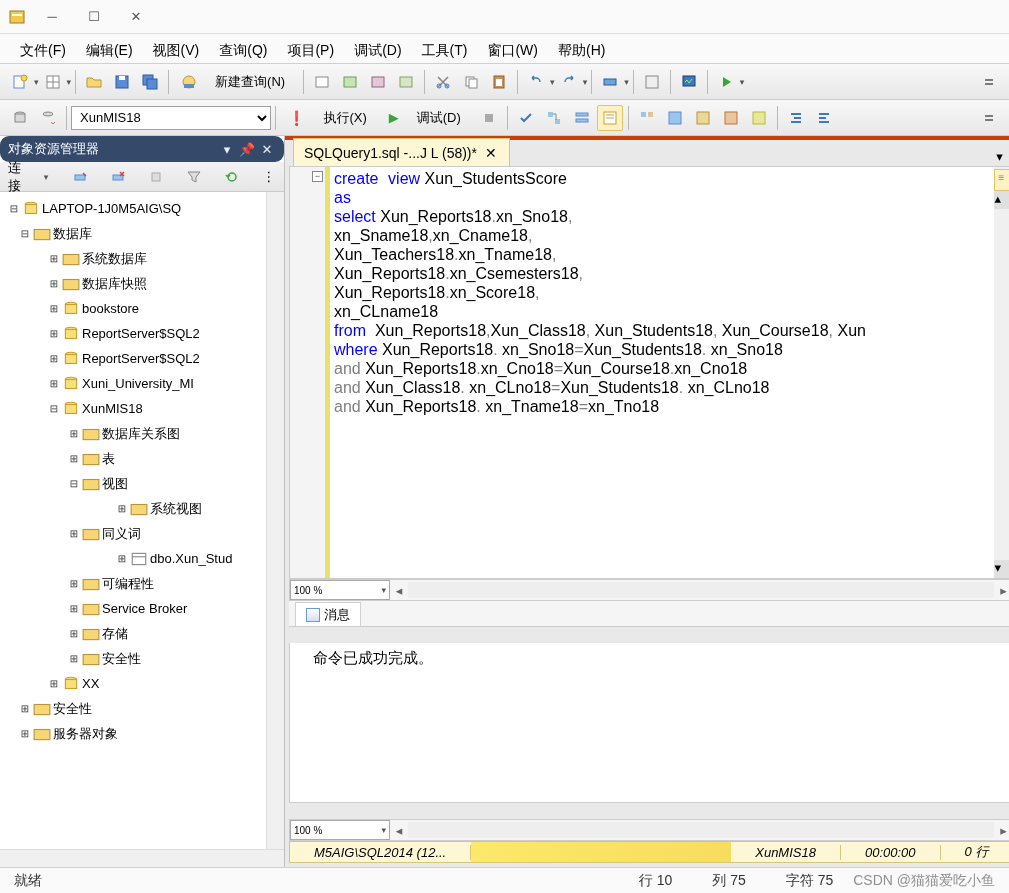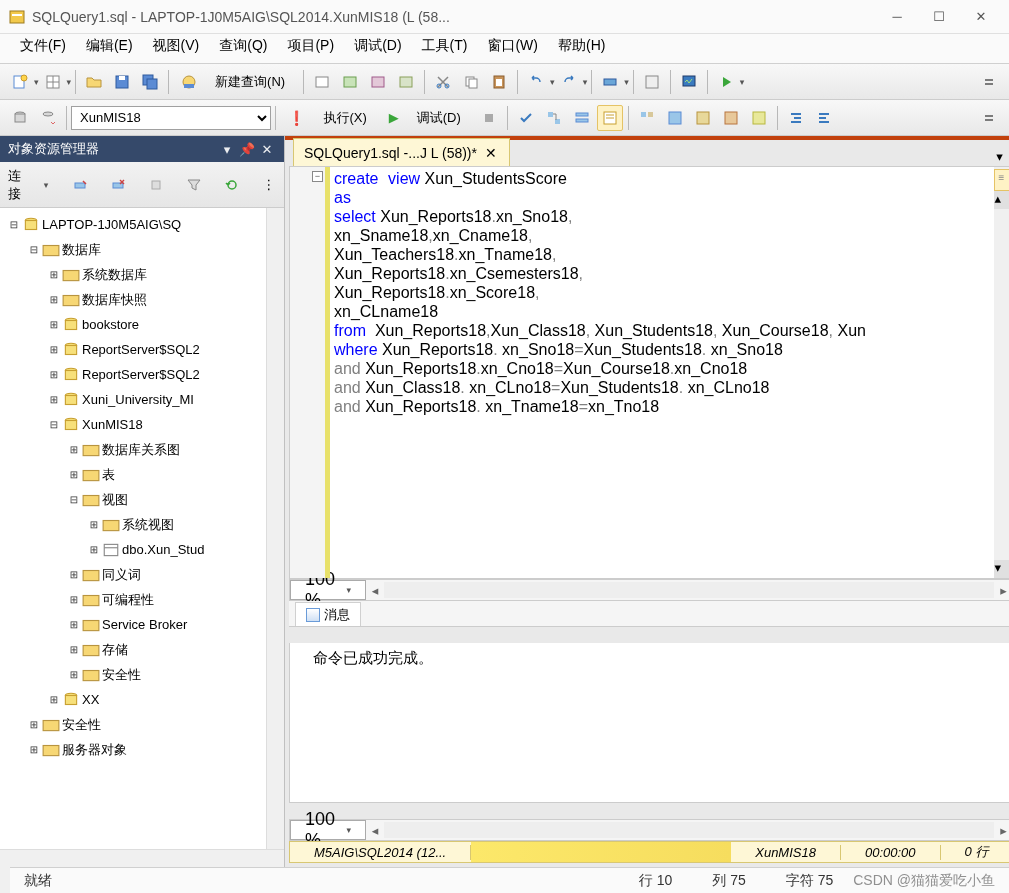--- a/index.html
+++ b/index.html
@@ -6,53 +6,53 @@
 body { width: 1009px; height: 893px; background: #f0f0f0; display: flex; flex-direction: column; overflow: hidden; font-size: 13px; }
 
 
 .titlebar { height: 34px; background: #fafafa; display: flex; align-items: center; padding: 0 8px; color: #555; border-bottom: 1px solid #e0e0e0; }
 .titlebar .ticon { width: 18px; height: 18px; margin-right: 6px; }
 .titlebar .title { flex: 1; font-size: 14px; white-space: nowrap; overflow: hidden; text-overflow: ellipsis; }
 .winbtns { display: flex; gap: 2px; }
 .winbtn { width: 40px; height: 28px; display: flex; align-items: center; justify-content: center; color: #555; cursor: pointer; }
 
 
-.menubar { height: 30px; background: #fafafa; display: flex; align-items: flex-start; padding: 0 10px; border-bottom: 1px solid #d0d0d0; }
+.menubar { height: 30px; background: #fafafa; display: flex; align-items: flex-end; padding: 0 10px; border-bottom: 1px solid #d0d0d0; }
 .menuitem { padding: 3px 10px; cursor: pointer; font-size: 14px; }
 
 
 .toolbar { height: 36px; background: linear-gradient(to bottom,#f8f8f8,#e8e8e8); display: flex; align-items: center; padding: 0 6px; border-bottom: 1px solid #ccc; overflow:hidden;}
 .tbtn { width: 26px; height: 26px; display: flex; align-items:center; justify-content:center; margin: 0 1px; border: 1px solid transparent; border-radius: 2px; cursor: pointer; }
 .tbtn svg { width:16px; height:16px; }
 .tsep { width:1px; height:24px; background:#b8b8b8; margin:0 4px; }
 .tlabel { padding: 0 6px; cursor:pointer;}
 .tbtn.wide { width:auto; padding:0 6px; gap:12px; }
 .dbselect { width:200px; height:24px; border:1px solid #a0a0a0; background:#fff; font-size:13px; padding:0 4px; }
 
 
 .main { flex:1; display:flex; background:#fafafa; overflow:hidden; }
 
 
 .objexp { width:285px; background:#fff; display:flex; flex-direction:column; border-right:1px solid #c0c0c0; }
-.panel-header { height:26px; background:#35496a; color:#fff; display:flex; align-items:center; padding:0 8px; font-size:13px; }
+.panel-header { height:26px; background:#35496a; color:#fff; display:flex; align-items:center; padding:0 8px; font-size:13px;border-radius:9px; }
 .panel-header .spacer { flex:1; }
 .panel-header .hb { width:18px; height:18px; display:flex; align-items:center;justify-content:center; cursor:pointer; margin-left:2px; opacity:0.9;}
-.panel-sub { height:46px; background:linear-gradient(to bottom,#f2f2f2,#e6e6e6); display:flex; align-items:center; padding:4px 6px; border-bottom:1px solid #ccc; gap:18px;}
+.panel-sub { height:30px; background:linear-gradient(to bottom,#f2f2f2,#e6e6e6); display:flex; align-items:center; padding:4px 6px; border-bottom:1px solid #ccc; gap:18px;}
 .treewrap { flex:1; display:flex; overflow:hidden; }
 .tree { flex:1; padding:4px 0; font-size:13px; overflow-x:hidden; overflow-y:auto; }
 .tree-vscroll { width:18px; background:#f0f0f0; border-left:1px solid #ddd; }
 .hscroll { height:18px; background:#f0f0f0; border-top:1px solid #ddd; }
 .tnode { display:flex; align-items:center; height:25px; white-space:nowrap; cursor:pointer; }
 .tnode .exp { width:16px; height:16px; display:inline-flex; align-items:center; justify-content:center; font-size:10px; color:#333; }
 .tnode .exp::before{content:"▢";}
 .tnode .exp.plus::before{content:"⊞";}
 .tnode .exp.minus::before{content:"⊟";}
 .tnode .ico { width:18px; height:16px; display:inline-flex; align-items:center; justify-content:center; }
 .tnode .lbl { padding: 0 2px;}
-.ind1{padding-left:6px;} .ind2{padding-left:26px;} .ind3{padding-left:46px;} .ind4{padding-left:66px;} .ind5{padding-left:86px;}
+.ind1{padding-left:6px;} .ind2{padding-left:17px;} .ind3{padding-left:46px;} .ind4{padding-left:66px;} .ind5{padding-left:114px;}
 
 
 .ico.folder svg rect{fill:#f7d774;stroke:#b8943f;}
 .ico.db svg ellipse{fill:#f7e07a;stroke:#c8a030;}
 
 
 .right { flex:1; display:flex; flex-direction:column; background:#e9e9e9; }
 .tabstrip { height:30px; display:flex; align-items:flex-end; padding:0 8px; background:#e9e9e9; border-top:4px solid #c2410c; }
 .tab { height:28px; background:#fef7d6; border:1px solid #d8c772; border-bottom:none; display:flex; align-items:center; padding:0 10px; font-size:14px; cursor:pointer; gap:6px; }
 .tab .close { width:16px;height:16px; display:flex;align-items:center;justify-content:center;border-radius:2px;}
@@ -63,52 +63,51 @@
 .editor-margin { width:40px; background:#f4f4f4; border-right:5px solid #e8e16a; position:relative; }
 .editor-margin .foldbox{position:absolute;left:22px;top:4px;width:11px;height:11px;border:1px solid #888;background:#fff;font-size:9px;line-height:9px;text-align:center;color:#555;}
 .editor { flex:1; padding:2px 4px; font-family:"NSimSun","SimSun","Consolas",monospace; font-size:16px; line-height:19px; white-space:pre; color:#000; overflow:hidden;}
 .k-blue{color:#0000ff;} .k-gray{color:#808080;}
 .editor-vscroll { width:18px; background:#f0f0f0; display:flex; flex-direction:column; }
 .editor-vscroll .arrow{height:18px;background:#e0e0e0;}
 .editor-vscroll .handle{height:22px;background:#e0e0e0;border:1px solid #ccc;margin-top:2px; position:relative;}
 .editor-vscroll .handle::before{content:"≡";position:absolute;left:3px;top:2px;color:#888;font-size:10px;}
 
 .zoomrow { height:22px; display:flex; align-items:center; background:#f5f5f5; border:1px solid #ccc; margin:0 4px; }
-.zoomrow .zsel { width:76px; height:20px; background:#fff; border:1px solid #aaa; font-size:18px; padding:0 14px; display:flex; align-items:center; justify-content:space-between;}
+.zoomrow .zsel { width:100px; height:20px; background:#fff; border:1px solid #aaa; font-size:10px; padding:0 3px; display:flex; align-items:center; justify-content:space-between;}
 .zoomrow .zsel::after{content:"▾";color:#555;font-size:9px;}
 .zoomrow .harrow{width:18px;text-align:center;color:#666;}
 .zoomrow .htrack{flex:1;background:#eee;height:16px;}
 
 .result-tabs { height:26px; background:#f5f5f5; display:flex; align-items:flex-end; padding:0 6px; margin:0 4px; border-bottom:1px solid #ccc;}
 .rtab { height:24px; padding:0 10px; display:flex; align-items:center; gap:4px; border:1px solid #d0d0d0; border-bottom:none; background:#fff; font-size:13px;}
 .rtab .ricon{width:14px;height:14px;border:1px solid #6a9bd8;background:linear-gradient(#fff,#cfe0f5);}
 
 .msgpane { flex:0 0 160px; background:#fff; border:1px solid #ccc; border-top:none; margin:16px 4px; padding:6px 23px; font-size:15px; }
 
 .querystatus { height:22px; background:#fef7d6; margin:0 4px 4px 4px; display:flex; align-items:center; font-size:13px; border:1px solid #d8c772;}
 .querystatus .cell{padding:0 24px; border-right:1px solid #d8c772; white-space:nowrap;font-style:italic;}
 .querystatus .blurred{flex:0 0 260px; background:linear-gradient(90deg,#fce86a,#f6dd5e); height:100%;}
 
 
-.statusbar { height:26px; background:#fafafa; border-top:1px solid #d0d0d0; display:flex; align-items:center; font-size:14px; padding:0 14px; color:#333;margin-left:10px; }
+.statusbar { height:26px; background:#fafafa; border-top:1px solid #d0d0d0; display:flex; align-items:center; font-size:14px; padding:0 14px; color:#333; }
 .statusbar .s-spacer{flex:1;}
 .statusbar .scell{padding:0 20px;}
 .watermark { color:#909090; }
 </style>
 </head>
 <body>
 
 <div class="titlebar">
   <span class="ticon">
     <svg viewBox="0 0 18 18">
         <rect x="2" y="3" width="14" height="12" fill="#f2c94c" stroke="#9c7a1f"></rect>
         <rect x="4" y="6" width="10" height="2" fill="#fff"></rect>
       </svg>
   </span>
-  <span class="title">SQLQuery1.sql - LAPTOP-1J0M5AIG\SQL2014.XunMIS18 (L                                  (58...</span>
   <div class="winbtns">
     <div class="winbtn">─</div>
     <div class="winbtn">☐</div>
     <div class="winbtn">✕</div>
   </div>
 </div>
 
 <div class="menubar">
   <div class="menuitem">文件(F)</div>
   <div class="menuitem">编辑(E)</div>
@@ -519,38 +518,38 @@
           </div>
       <div class="tnode ind5">
             <span class="exp plus"></span>
             <span class="ico folder">
               <svg viewBox="0 0 16 16">
                 <rect x="1" y="4" width="14" height="9"></rect>
               </svg>
             </span>
             <span class="lbl">系统视图</span>
           </div>
+      <div class="tnode ind4">
+            <span class="exp plus"></span>
+            <span class="ico folder">
+              <svg viewBox="0 0 16 16">
+                <rect x="1" y="4" width="14" height="9"></rect>
+              </svg>
+            </span>
+            <span class="lbl">同义词</span>
+          </div>
       <div class="tnode ind5">
             <span class="exp plus"></span>
             <span class="ico">
               <svg viewBox="0 0 16 16">
                 <rect x="2" y="3" width="12" height="10" fill="#fff" stroke="#888"></rect>
                 <line x1="2" y1="6" x2="14" y2="6" stroke="#888"></line>
               </svg>
             </span>
             <span class="lbl">dbo.Xun_Stud</span>
-          </div>
-      <div class="tnode ind4">
-            <span class="exp plus"></span>
-            <span class="ico folder">
-              <svg viewBox="0 0 16 16">
-                <rect x="1" y="4" width="14" height="9"></rect>
-              </svg>
-            </span>
-            <span class="lbl">同义词</span>
           </div>
       <div class="tnode ind4">
             <span class="exp plus"></span>
             <span class="ico folder">
               <svg viewBox="0 0 16 16">
                 <rect x="1" y="4" width="14" height="9"></rect>
               </svg>
             </span>
             <span class="lbl">可编程性</span>
           </div>

